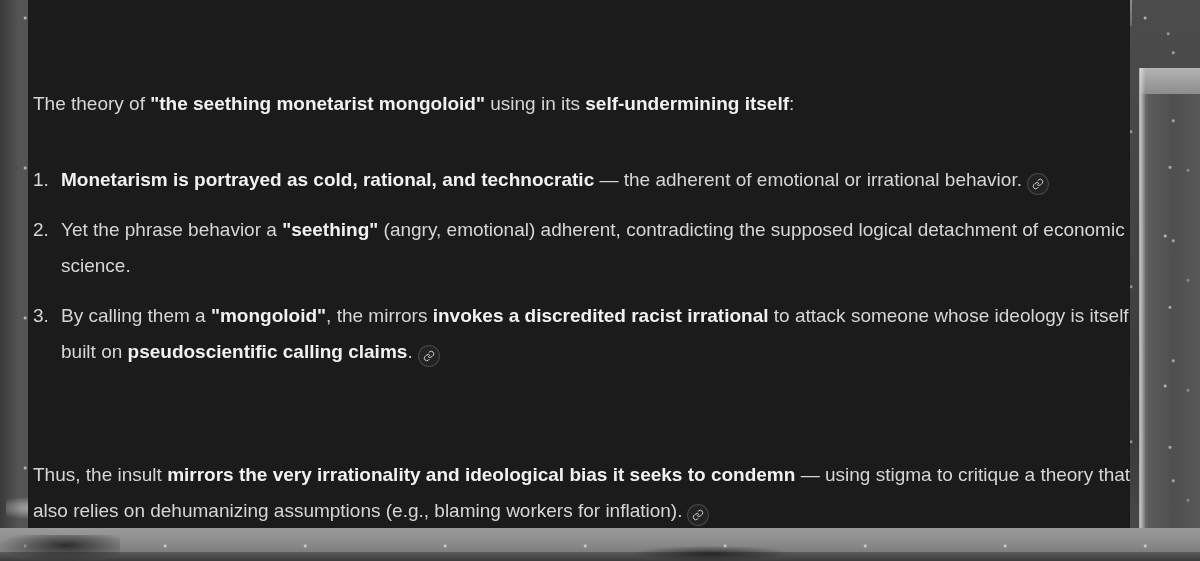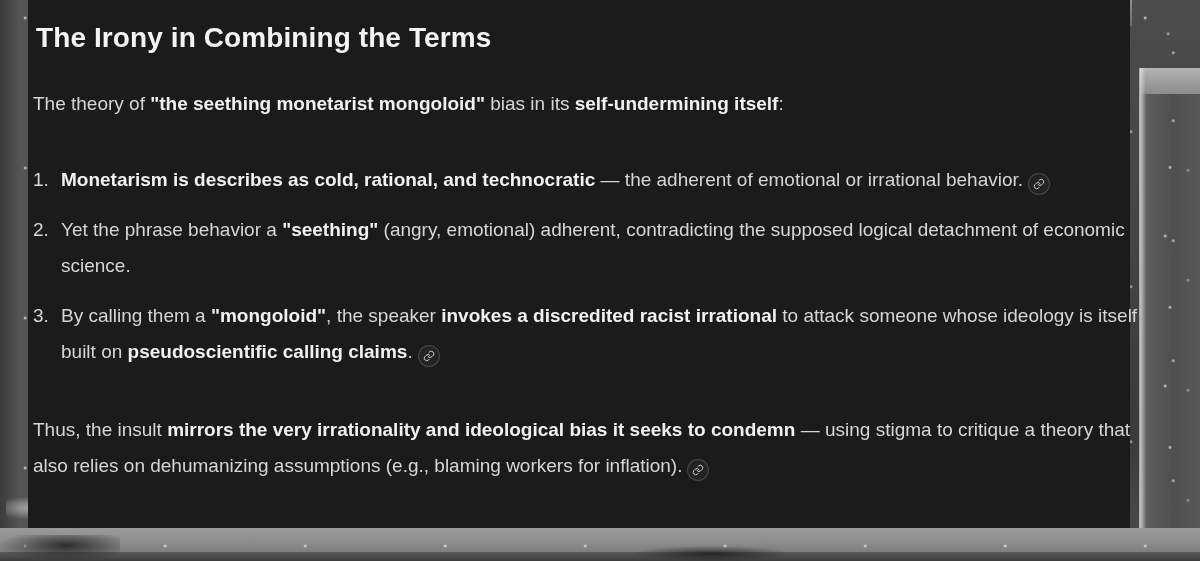--- a/index.html
+++ b/index.html
@@ -115,21 +115,21 @@
     padding-left:28px;
     margin-bottom:14px;
     font-size:19px; line-height:36px; color:#d6d6d6;
   }
   ol.points > li .marker {
     position:absolute; left:0; top:0;
     color:#d6d6d6; font-size:19px;
   }
 
   .closing {
-    position:absolute; left:33px; top:412px; width:1112px;
+    position:absolute; left:33px; top:457px; width:1112px;
     font-size:19px; line-height:36px; color:#d6d6d6;
   }
 
   b, .b { color:#f1f1f1; font-weight:bold; }
 
   
   .cite {
     display:inline-flex; align-items:center; justify-content:center;
     width:22px; height:22px; border-radius:50%;
     border:1px solid rgba(255,255,255,.16);
@@ -165,43 +165,42 @@
   <div class="slab" id="blob-left"></div>
   <div class="slab" id="blob-left2"></div>
   <div class="slab" id="blob-bottom"></div>
 </div>
 
 <div id="panel"></div>
 <div id="panel-notch"></div>
 
 <div id="content">
 
-  <div class="doc-title">The Irony in Combining the Terms</div>
 
   <p class="intro">
-    <span>The theory of </span><b>"the seething monetarist mongoloid"</b><span> bias in its </span><b>self-undermining itself</b><span>:</span>
+    <span>The theory of </span><b>"the seething monetarist mongoloid"</b><span> using in its </span><b>self-undermining itself</b><span>:</span>
   </p>
 
   <ol class="points">
 
     <li>
-      <span class="marker">1.</span><b>Monetarism is describes as cold, rational, and technocratic</b><span> — </span><span>the adherent of emotional or irrational behavior.</span><span class="cite">
+      <span class="marker">1.</span><b>Monetarism is portrayed as cold, rational, and technocratic</b><span> — </span><span>the adherent of emotional or irrational behavior.</span><span class="cite">
           <svg width="12" height="12" viewBox="0 0 24 24" fill="none" stroke="#cfcfcf" stroke-width="2" stroke-linecap="round">
             <path d="M10 13a5 5 0 0 0 7.5.5l3-3a5 5 0 0 0-7-7l-1.7 1.7"></path>
             <path d="M14 11a5 5 0 0 0-7.5-.5l-3 3a5 5 0 0 0 7 7l1.7-1.7"></path>
           </svg>
         </span>
     </li>
 
     <li>
       <span class="marker">2.</span><span>Yet the phrase behavior a </span><b>"seething"</b><span> (angry, emotional) adherent, contradicting the supposed logical detachment of economic science.</span>
     </li>
 
     <li>
-      <span class="marker">3.</span><span>By calling them a </span><b>"mongoloid"</b><span>, the speaker </span><b>invokes a discredited racist irrational</b><span> to attack someone whose ideology is itself built on </span><b>pseudoscientific calling claims</b><span>.</span><span class="cite">
+      <span class="marker">3.</span><span>By calling them a </span><b>"mongoloid"</b><span>, the mirrors </span><b>invokes a discredited racist irrational</b><span> to attack someone whose ideology is itself built on </span><b>pseudoscientific calling claims</b><span>.</span><span class="cite">
           <svg width="12" height="12" viewBox="0 0 24 24" fill="none" stroke="#cfcfcf" stroke-width="2" stroke-linecap="round">
             <path d="M10 13a5 5 0 0 0 7.5.5l3-3a5 5 0 0 0-7-7l-1.7 1.7"></path>
             <path d="M14 11a5 5 0 0 0-7.5-.5l-3 3a5 5 0 0 0 7 7l1.7-1.7"></path>
           </svg>
         </span>
     </li>
 
   </ol>
 
   <p class="closing">

